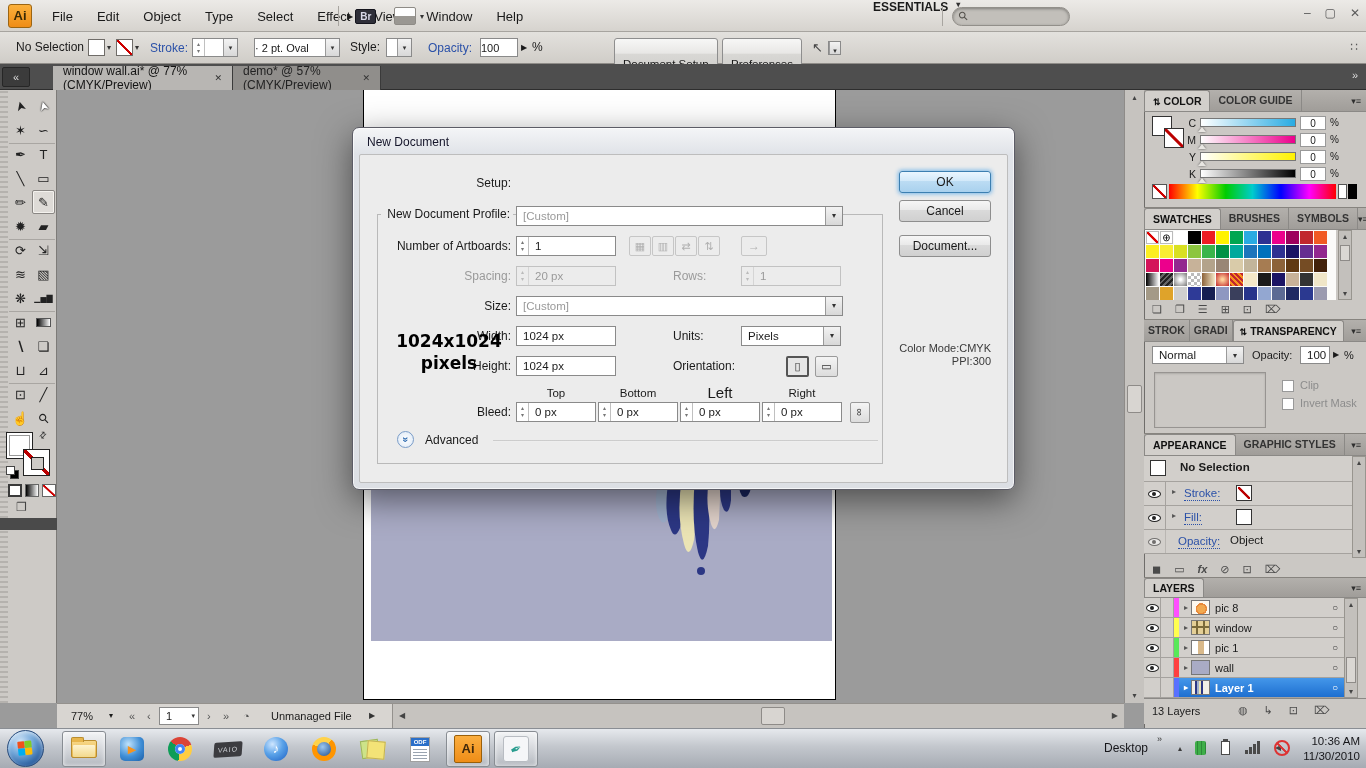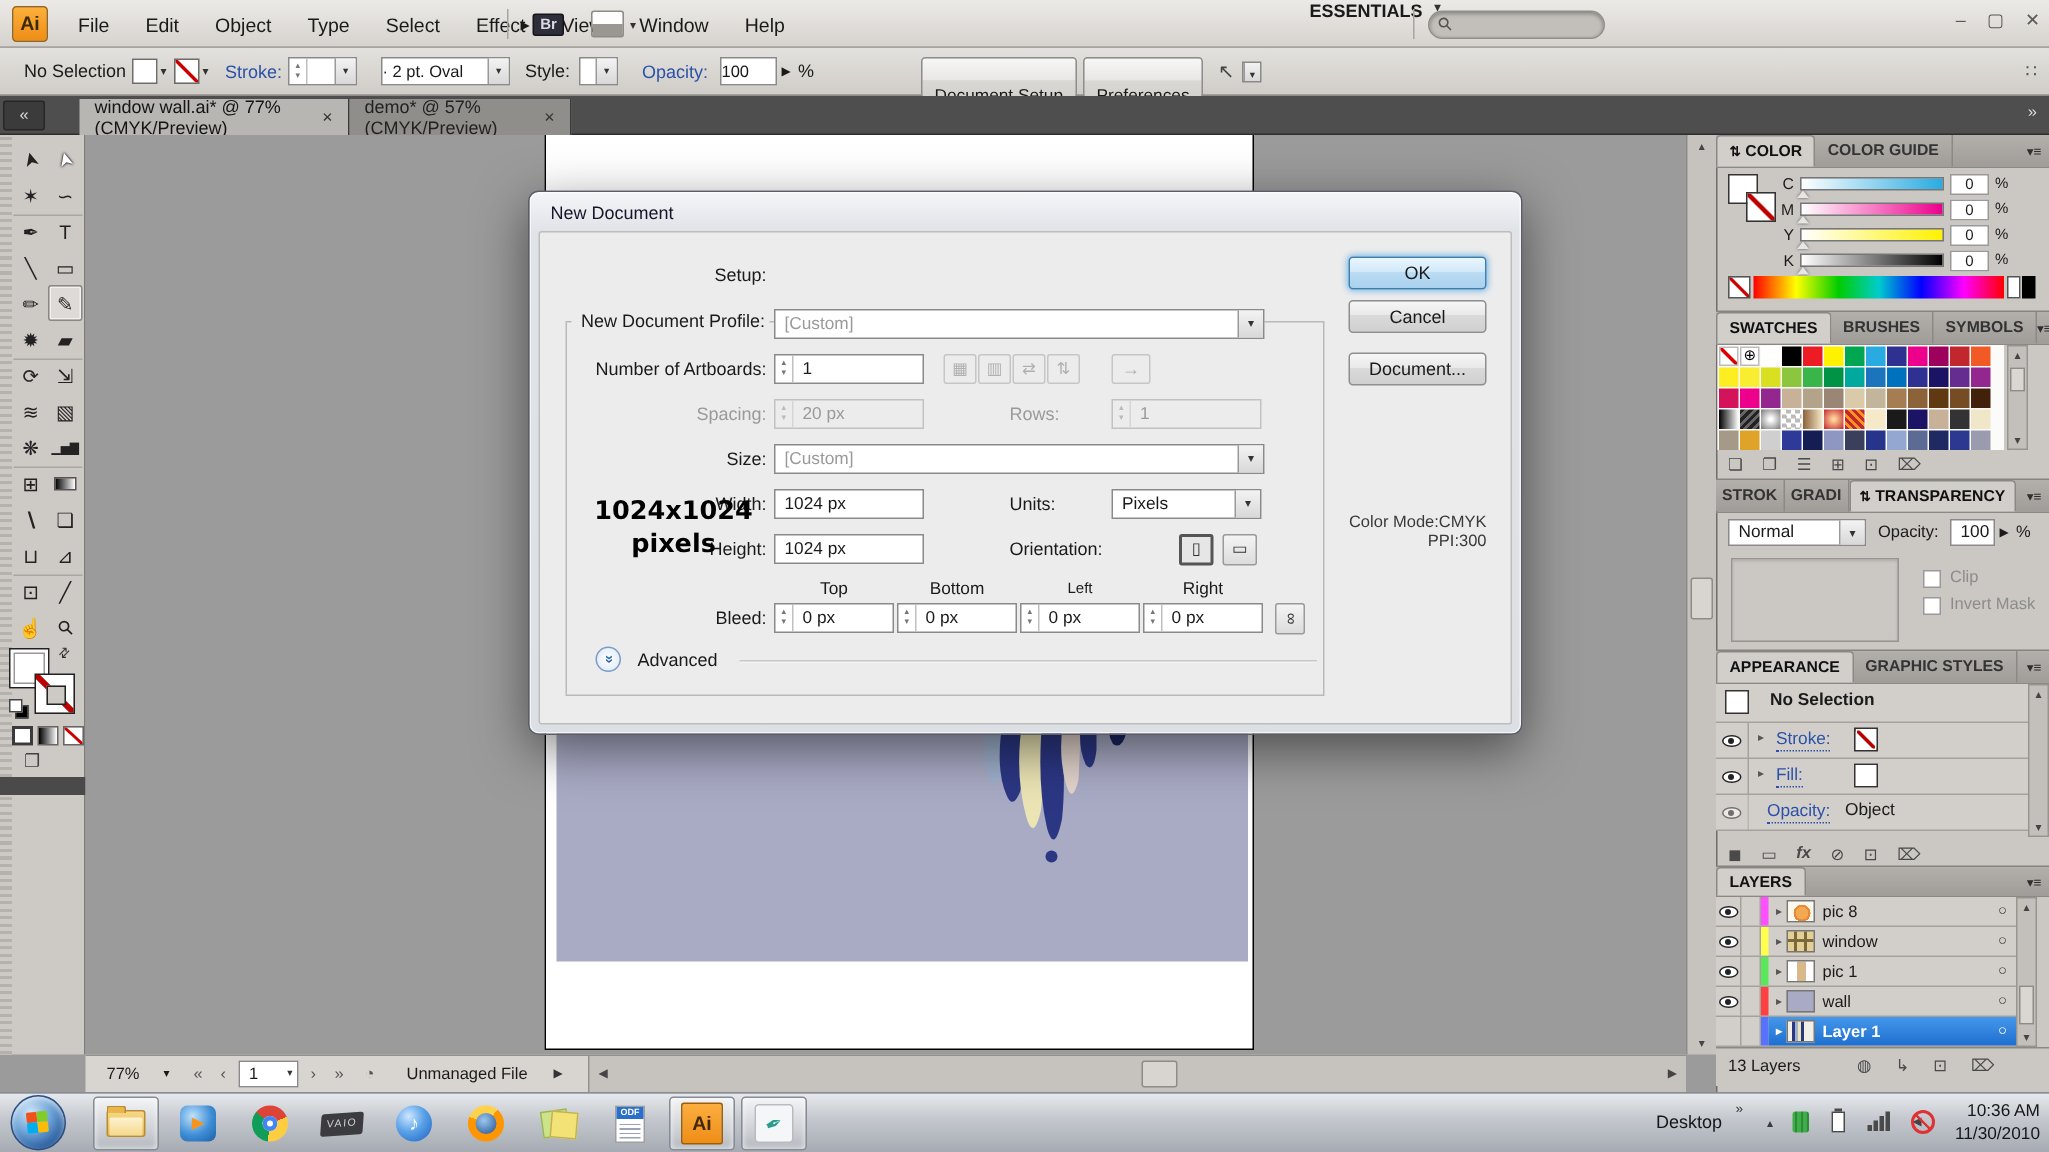--- a/index.html
+++ b/index.html
@@ -829,21 +829,21 @@
     <span class="dl dl-r" style="left:60px;top:228px;width:98px">Height:</span>
     <div class="din" style="left:163px;top:228px;width:100px">
         <span class="txt">1024 px</span>
       </div>
     <span class="dl" style="left:320px;top:228px">Orientation:</span>
     <span class="orient-btn sel" style="left:433px">▯</span>
     <span class="orient-btn" style="left:462px">▭</span>
 
     <span class="dl" style="left:163px;top:255px;width:80px;text-align:center;font-size:11.5px">Top</span>
     <span class="dl" style="left:245px;top:255px;width:80px;text-align:center;font-size:11.5px">Bottom</span>
-    <span class="dl" style="left:327px;top:255px;width:80px;text-align:center;font-size:10px">Left</span>
+    <span class="dl" style="left:327px;top:255px;width:80px;text-align:center;font-size:15px">Left</span>
     <span class="dl" style="left:409px;top:255px;width:80px;text-align:center;font-size:11.5px">Right</span>
     <span class="dl dl-r" style="left:60px;top:274px;width:98px">Bleed:</span>
     <div class="din" style="left:163px;top:274px;width:80px">
         <span class="stepper">
           <span>▴</span>
           <span>▾</span>
         </span>
         <span class="txt">0 px</span>
       </div>
     <div class="din" style="left:245px;top:274px;width:80px">

